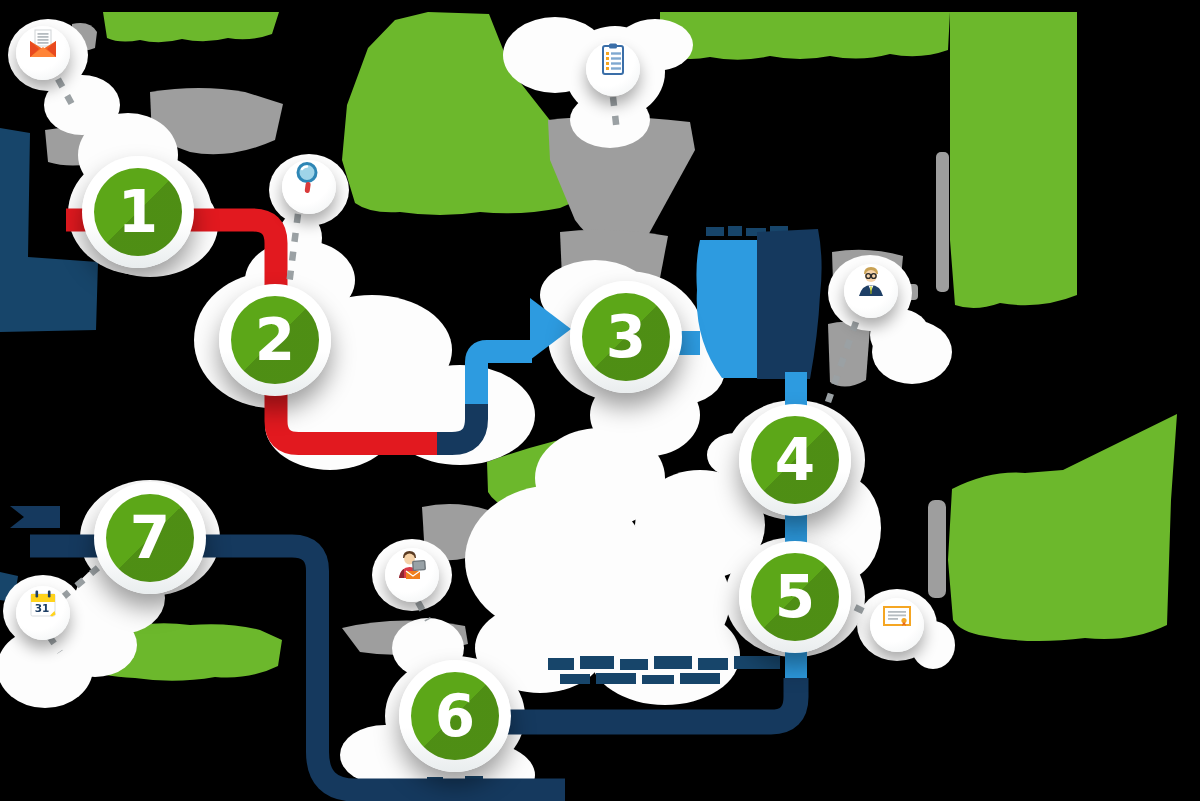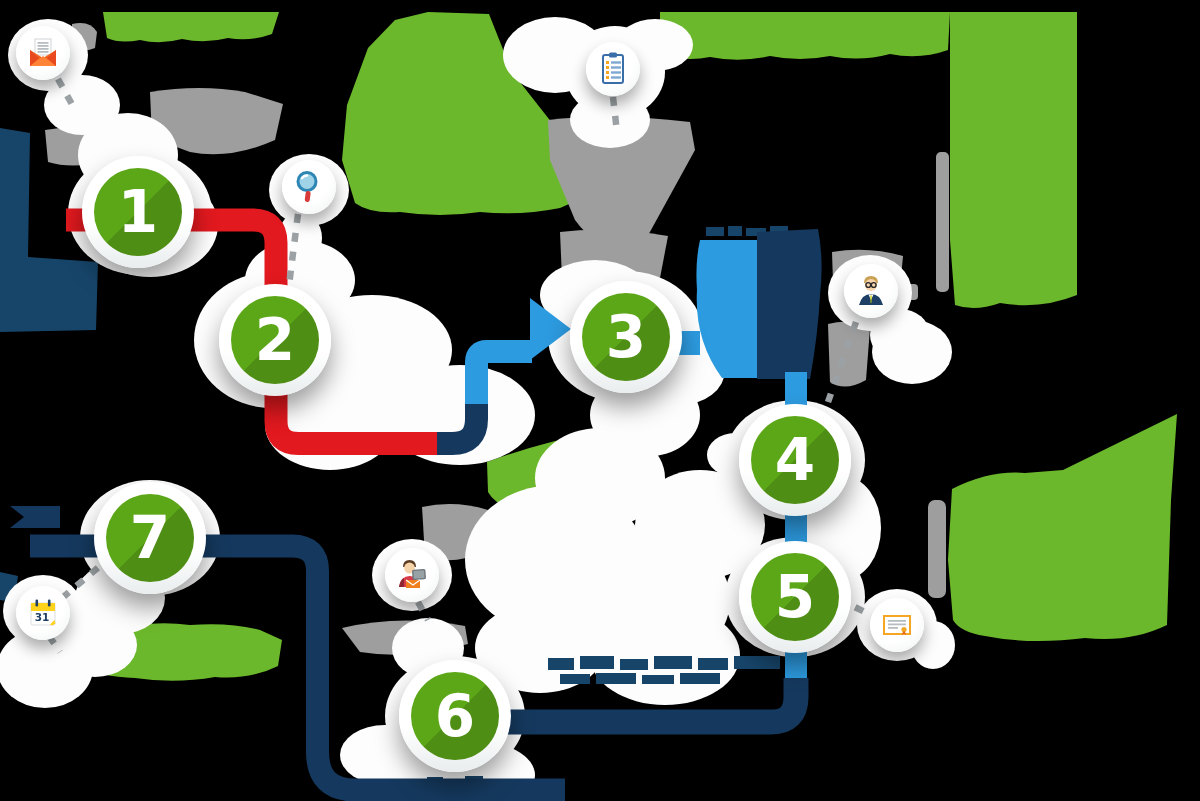--- a/index.html
+++ b/index.html
@@ -25,21 +25,21 @@
   .s3{left:626px;top:337px;}
   .s4{left:795px;top:460px;}
   .s5{left:795px;top:597px;}
   .s6{left:455px;top:716px;}
   .s7{left:150px;top:538px;}
 
   
   .badge{position:absolute;width:54px;height:54px;margin:-27px 0 0 -27px;border-radius:50%;
     background:radial-gradient(circle at 38% 30%,#ffffff 55%,#edf0f1);
     box-shadow:0 9px 15px rgba(0,0,0,.33);
-    display:flex;align-items:center;justify-content:center;}
+    display:flex;align-items:flex-start;justify-content:center;}
   .badge svg{width:36px;height:36px;display:block;}
   .i-mail{left:43px;top:53px;}
   .i-mag{left:309px;top:187px;}
   .i-clip{left:613px;top:69px;}
   .i-recruiter{left:871px;top:291px;}
   .i-laptop{left:412px;top:575px;}
   .i-cert{left:897px;top:625px;}
   .i-cal{left:43px;top:613px;}
 </style>
 </head>

